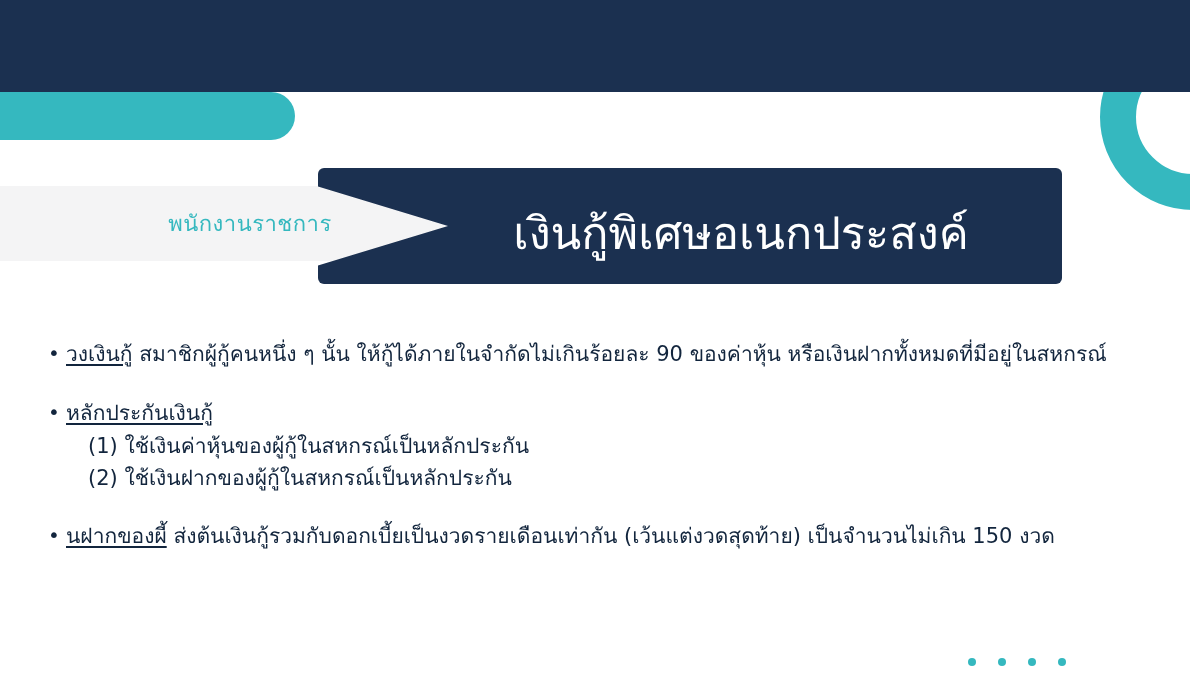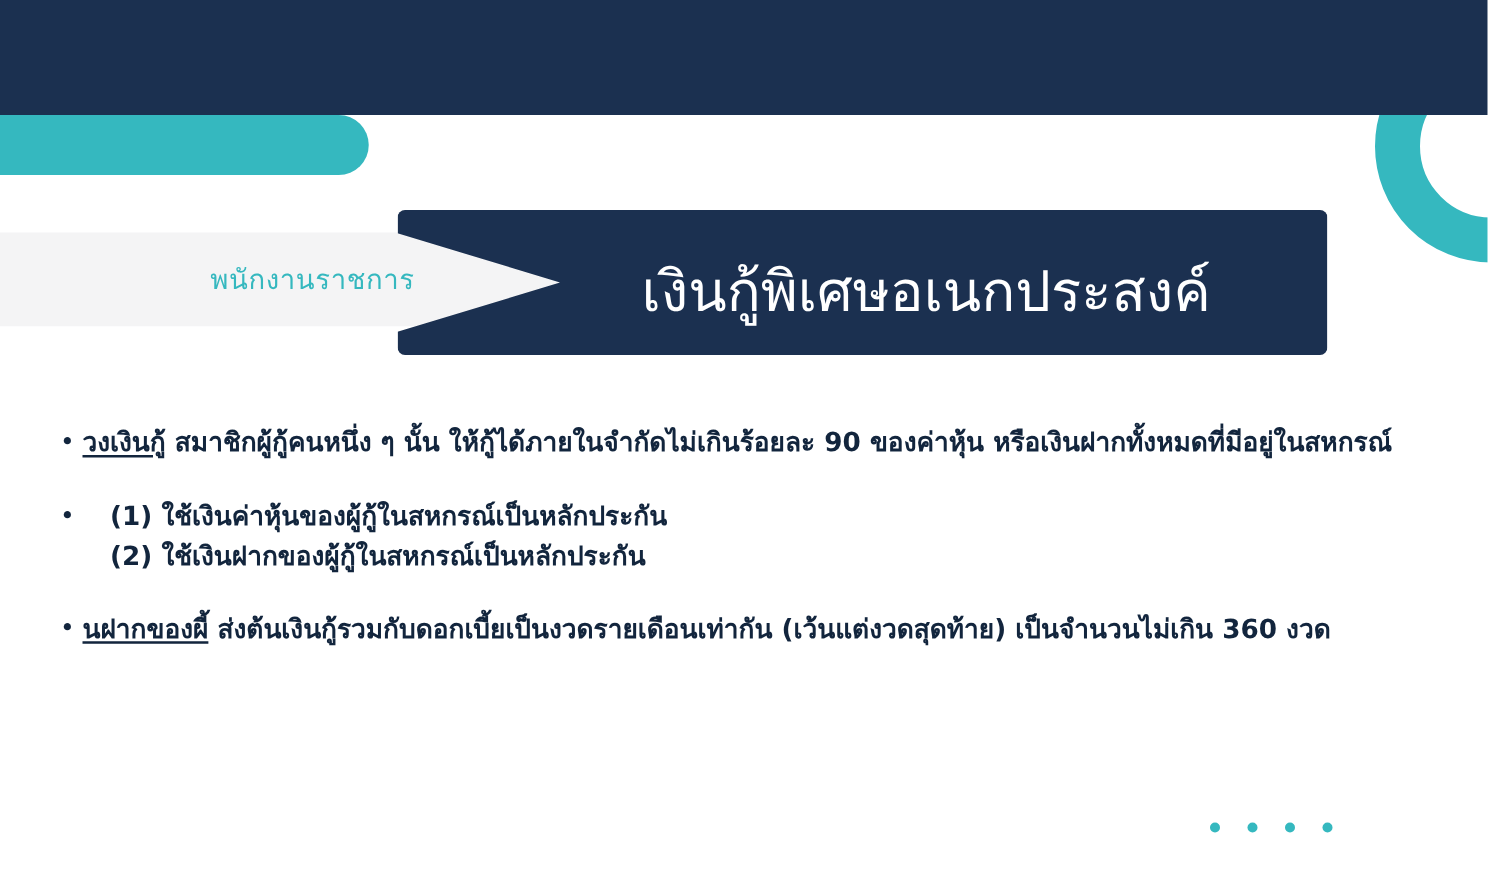--- a/index.html
+++ b/index.html
@@ -140,21 +140,20 @@
     flex: 0 0 18px;
     font-size: 20px;
     line-height: 30px;
     color: #12253d;
     text-align: left;
   }
   .bullet-content {
     flex: 1 1 auto;
     font-size: 21px;
     line-height: 33px;
-    font-weight: bold;
   }
   .lead {
     text-decoration: underline;
     text-underline-offset: 3px;
   }
   .sub-line {
     display: block;
     margin-left: 22px;
     font-size: 21px;
     line-height: 32px;
@@ -199,30 +198,30 @@
     <div class="bullet-row">
       <div class="bullet-dot">•</div>
       <div class="bullet-content">
         <span class="lead">วงเงินกู้</span><span class="inline-rest"> สมาชิกผู้กู้คนหนึ่ง ๆ นั้น ให้กู้ได้ภายในจำกัดไม่เกินร้อยละ 90 ของค่าหุ้น หรือเงินฝากทั้งหมดที่มีอยู่ในสหกรณ์</span>
       </div>
     </div>
 
     <div class="bullet-row">
       <div class="bullet-dot">•</div>
       <div class="bullet-content">
-        <span class="inline-rest"></span>
+        <span class="lead">หลักประกันเงินกู้</span><span class="inline-rest"></span>
         <span class="sub-line">(1) ใช้เงินค่าหุ้นของผู้กู้ในสหกรณ์เป็นหลักประกัน</span>
         <span class="sub-line">(2) ใช้เงินฝากของผู้กู้ในสหกรณ์เป็นหลักประกัน</span>
       </div>
     </div>
 
     <div class="bullet-row">
       <div class="bullet-dot">•</div>
       <div class="bullet-content">
-        <span class="lead">นฝากของผี้</span><span class="inline-rest"> ส่งต้นเงินกู้รวมกับดอกเบี้ยเป็นงวดรายเดือนเท่ากัน (เว้นแต่งวดสุดท้าย) เป็นจำนวนไม่เกิน 360 งวด</span>
+        <span class="lead">นฝากของผี้</span><span class="inline-rest"> ส่งต้นเงินกู้รวมกับดอกเบี้ยเป็นงวดรายเดือนเท่ากัน (เว้นแต่งวดสุดท้าย) เป็นจำนวนไม่เกิน 150 งวด</span>
       </div>
     </div>
 
   </div>
 
   <div class="dot-grid">
     <span class="dot"></span>
     <span class="dot"></span>
     <span class="dot"></span>
     <span class="dot"></span>

